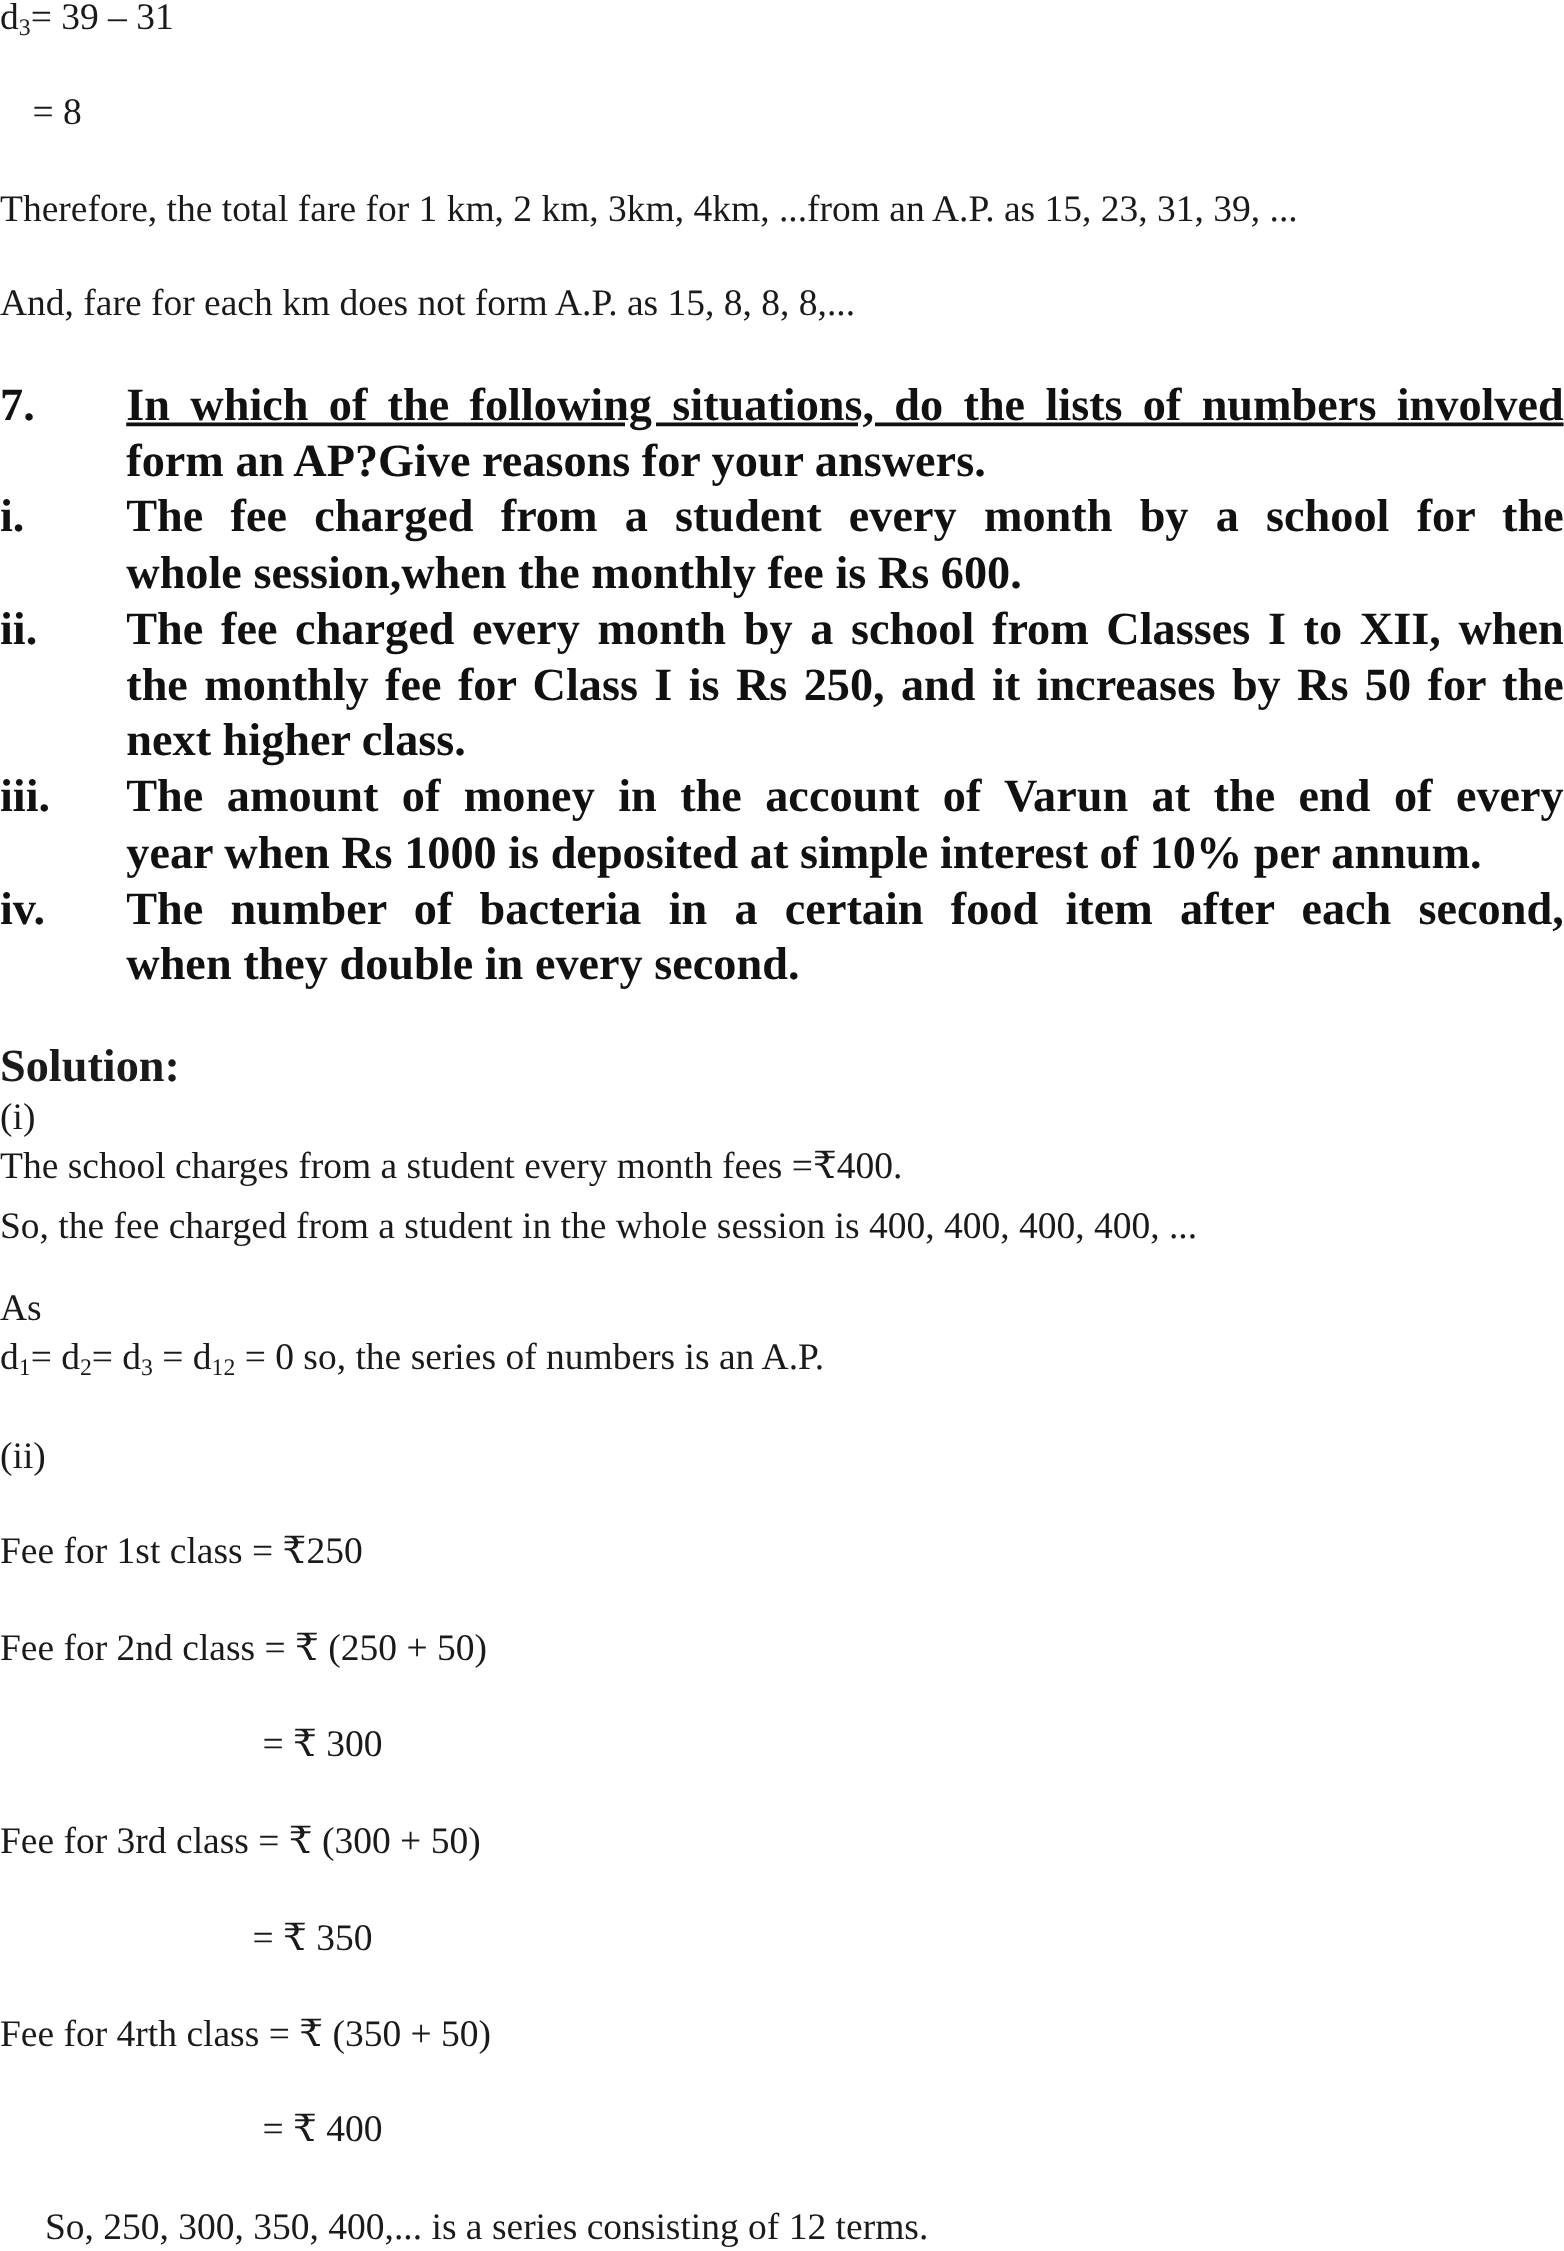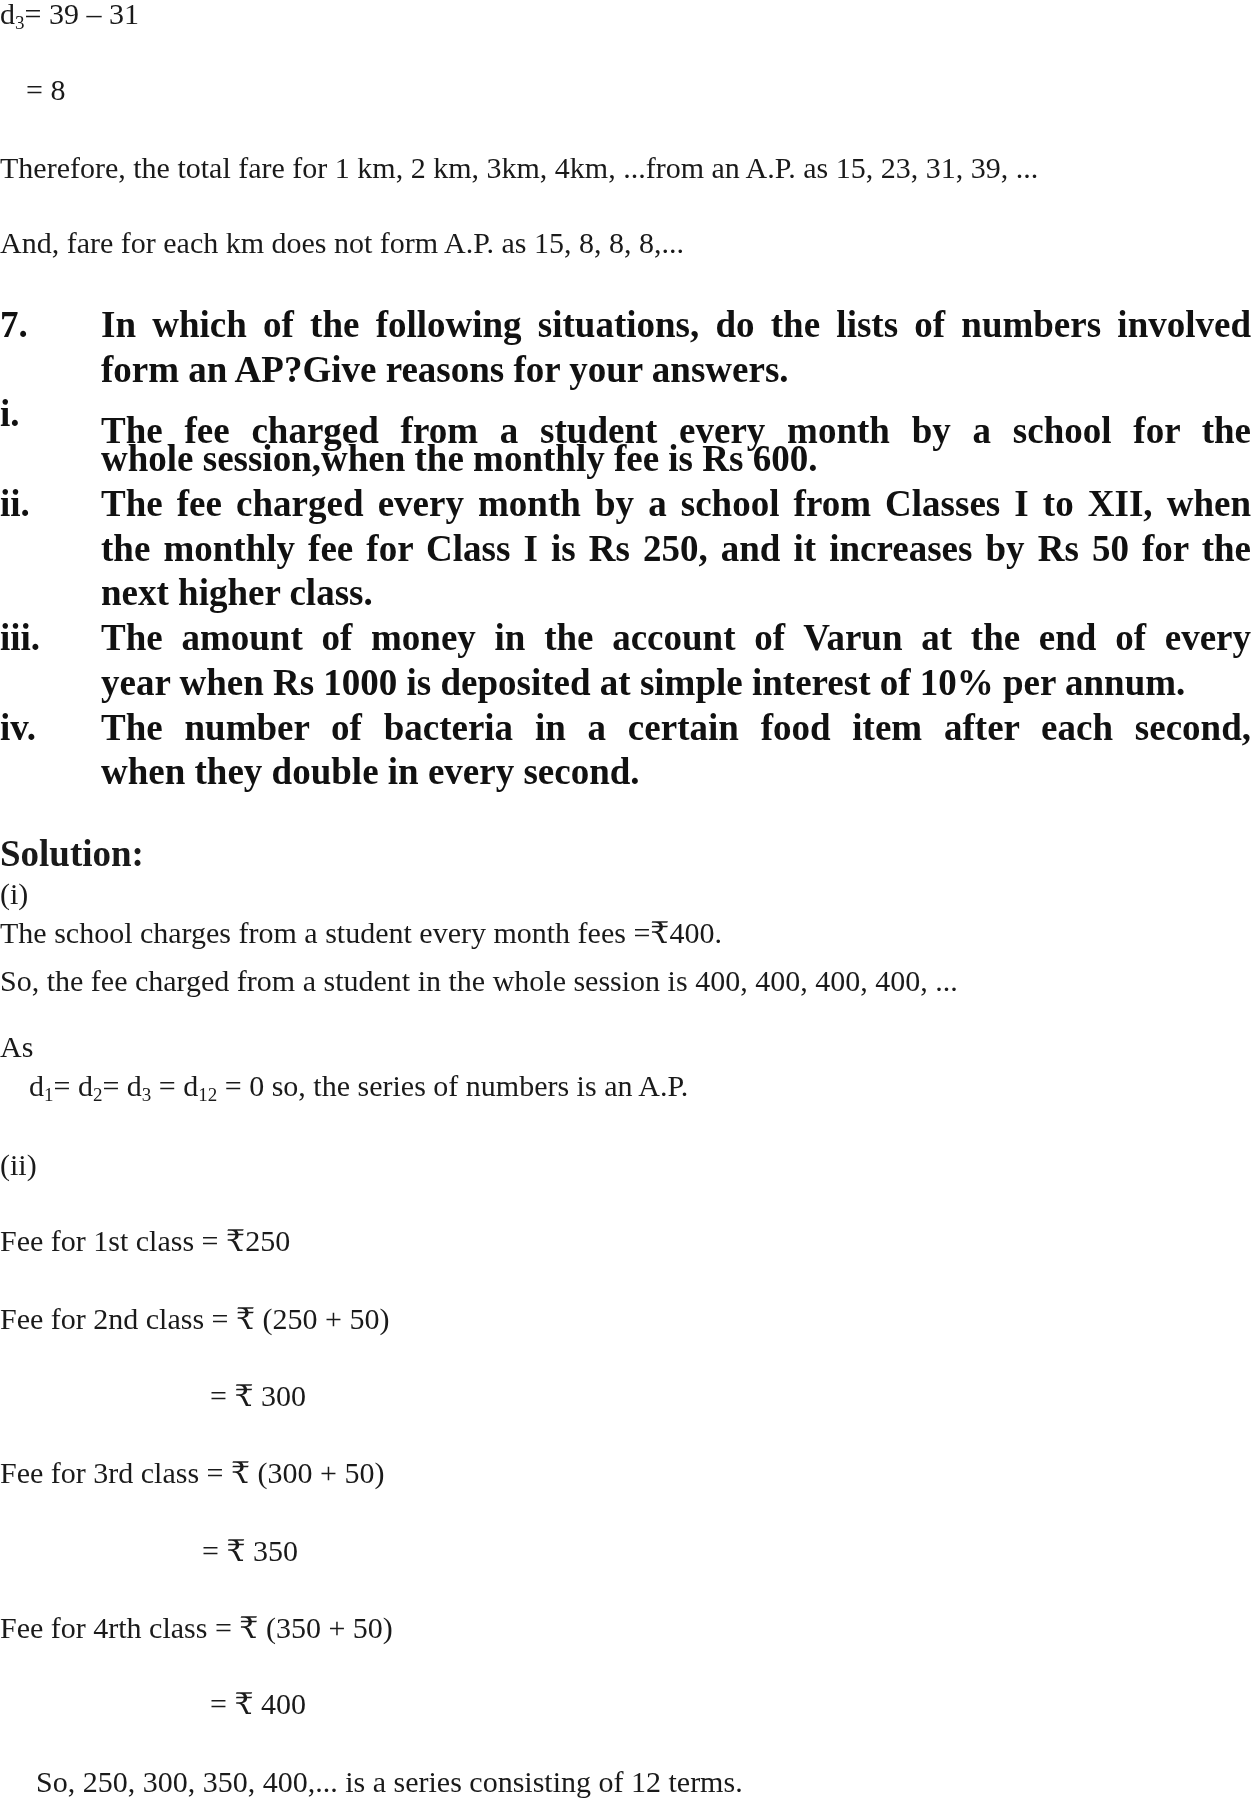--- a/index.html
+++ b/index.html
@@ -17,46 +17,46 @@
 <body>
 
 <div class="ln" style="top:-3px;">
   <span>d</span><sub>3</sub><span>= 39 – 31</span>
 </div>
 <div class="ln" style="top:73px; left:26px;">= 8</div>
 <div class="ln" style="top:151px;">Therefore, the total fare for 1 km, 2 km, 3km, 4km, ...from an A.P. as 15, 23, 31, 39, ...</div>
 <div class="ln" style="top:226px;">And, fare for each km does not form A.P. as 15, 8, 8, 8,...</div>
 
 <div class="q qnum" style="top:302px;">7.</div>
-<div class="q qtext full" style="top:302px;">In which of the following situations, do the lists of numbers involved</div>
+<div class="q qtext full" style="top:302px;text-decoration:underline;">In which of the following situations, do the lists of numbers involved</div>
 <div class="q qtext" style="top:347px;">form an AP?Give reasons for your answers.</div>
 
 <div class="q qnum" style="top:391px;">i.</div>
-<div class="q qtext full" style="top:408px;font-family:Liberation Serif, serif;">The fee charged from a student every month by a school for the</div>
+<div class="q qtext full" style="top:391px;font-family:Liberation Serif, serif;">The fee charged from a student every month by a school for the</div>
 <div class="q qtext" style="top:436px;">whole session,when the monthly fee is Rs 600.</div>
 
 <div class="q qnum" style="top:481px;">ii.</div>
 <div class="q qtext full" style="top:481px;">The fee charged every month by a school from Classes I to XII, when</div>
 <div class="q qtext full" style="top:526px;">the monthly fee for Class I is Rs 250, and it increases by Rs 50 for the</div>
 <div class="q qtext" style="top:570px;">next higher class.</div>
 
 <div class="q qnum" style="top:615px;">iii.</div>
 <div class="q qtext full" style="top:615px;">The amount of money in the account of Varun at the end of every</div>
 <div class="q qtext" style="top:660px;">year when Rs 1000 is deposited at simple interest of 10% per annum.</div>
 
 <div class="q qnum" style="top:705px;">iv.</div>
 <div class="q qtext full" style="top:705px;">The number of bacteria in a certain food item after each second,</div>
 <div class="q qtext" style="top:749px;">when they double in every second.</div>
 
 <div class="sol" style="top:833px;">Solution:</div>
 <div class="ln" style="top:877px;">(i)</div>
 <div class="ln" style="top:916px;text-align:right;">The school charges from a student every month fees =₹400.</div>
 <div class="ln" style="top:964px;font-family:Liberation Serif, serif;">So, the fee charged from a student in the whole session is 400, 400, 400, 400, ...</div>
 <div class="ln" style="top:1030px;">As</div>
-<div class="ln" style="top:1069px;padding-left:29px;">d<sub>1</sub>= d<sub>2</sub>= d<sub>3</sub> = d<sub>12</sub> <span>= 0 so, the series of numbers is an A.P.</span></div>
+<div class="ln" style="top:1069px;">d<sub>1</sub>= d<sub>2</sub>= d<sub>3</sub> = d<sub>12</sub> <span>= 0 so, the series of numbers is an A.P.</span></div>
 
 <div class="ln" style="top:1148px;">(ii)</div>
 <div class="ln" style="top:1224px;">Fee for 1st class = ₹250</div>
 <div class="ln" style="top:1302px;">Fee for 2nd class = ₹ (250 + 50)</div>
 <div class="ln" style="top:1379px; left:210px;">= ₹ 300</div>
 <div class="ln" style="top:1456px;">Fee for 3rd class = ₹ (300 + 50)</div>
 <div class="ln" style="top:1534px; left:202px;">= ₹ 350</div>
 <div class="ln" style="top:1611px;text-align:center;">Fee for 4rth class = ₹ (350 + 50)</div>
 <div class="ln" style="top:1687px; left:210px;">= ₹ 400</div>
 <div class="ln" style="top:1765px;padding-left:36px;">So, 250, 300, 350, 400,... is a series consisting of 12 terms.</div>

